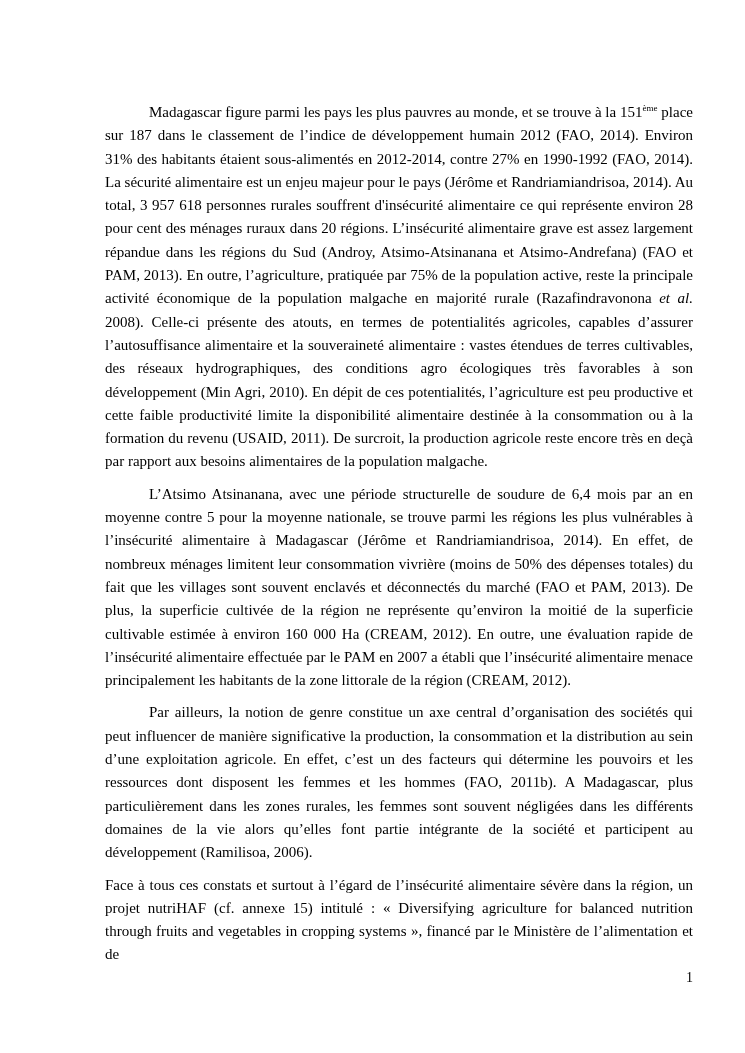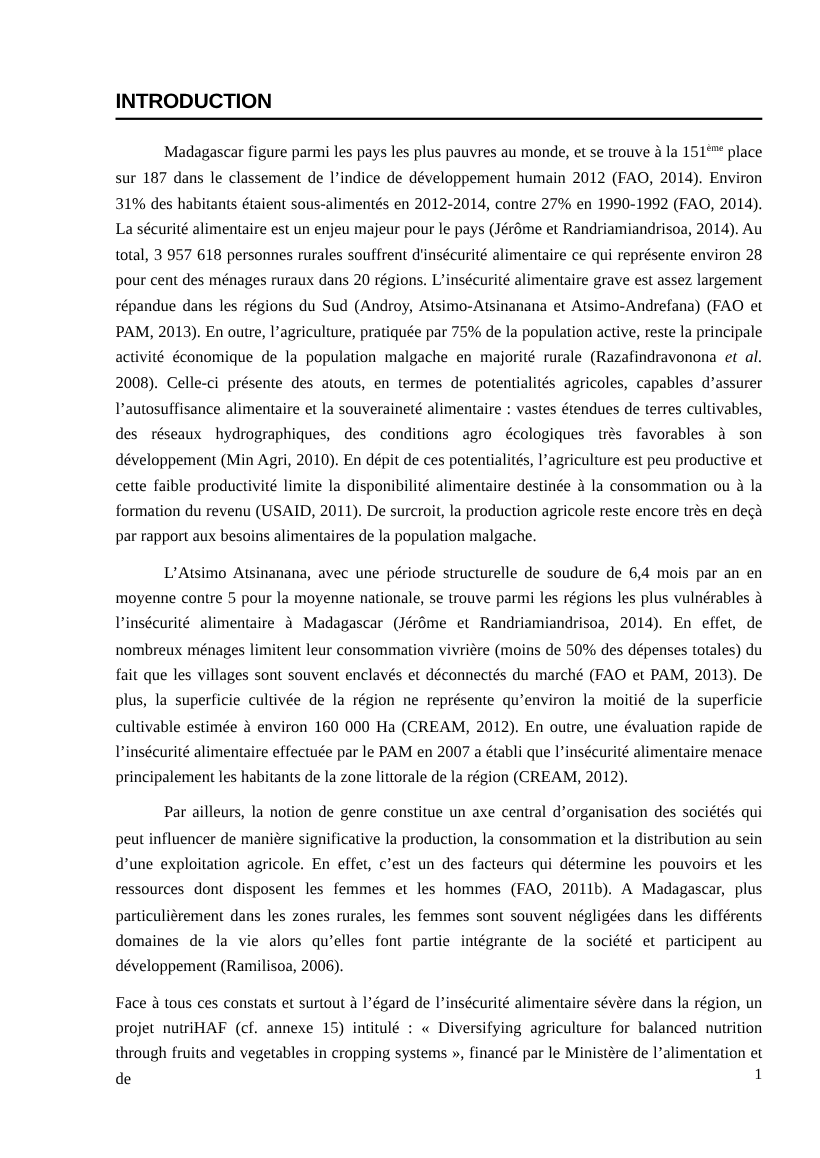--- a/index.html
+++ b/index.html
@@ -61,21 +61,20 @@
     right: 52px;
     font-size: 14px;
     line-height: 18px;
     text-align: right;
   }
 </style>
 </head>
 <body>
 
 <div class="content">
-  <h1 class="heading">INTRODUCTION</h1>
   <div class="paragraphs">
       <p class="para indent"><span class="seg-normal">Madagascar figure parmi les pays les plus pauvres au monde, et se trouve à la 151</span><sup class="seg-sup">ème</sup><span class="seg-normal"> place sur 187 dans le classement de l’indice de développement humain 2012 (FAO, 2014). Environ 31% des habitants étaient sous-alimentés en 2012-2014, contre 27% en 1990-1992 (FAO, 2014). La sécurité alimentaire est un enjeu majeur pour le pays (Jérôme et Randriamiandrisoa, 2014). Au total, 3 957 618 personnes rurales souffrent d'insécurité alimentaire ce qui représente environ 28 pour cent des ménages ruraux dans 20 régions. L’insécurité alimentaire grave est assez largement répandue dans les régions du Sud (Androy, Atsimo-Atsinanana et Atsimo-Andrefana) (FAO et PAM, 2013). En outre, l’agriculture, pratiquée par 75% de la population active, reste la principale activité économique de la population malgache en majorité rurale (Razafindravonona </span><span class="seg-italic">et al.</span><span class="seg-normal"> 2008). Celle-ci présente des atouts, en termes de potentialités agricoles, capables d’assurer l’autosuffisance alimentaire et la souveraineté alimentaire : vastes étendues de terres cultivables, des réseaux hydrographiques, des conditions agro écologiques très favorables à son développement (Min Agri, 2010). En dépit de ces potentialités, l’agriculture est peu productive et cette faible productivité limite la disponibilité alimentaire destinée à la consommation ou à la formation du revenu (USAID, 2011). De surcroit, la production agricole reste encore très en deçà par rapport aux besoins alimentaires de la population malgache.</span></p>
       <p class="para indent"><span class="seg-normal">L’Atsimo Atsinanana, avec une période structurelle de soudure de 6,4 mois par an en moyenne contre 5 pour la moyenne nationale, se trouve parmi les régions les plus vulnérables à l’insécurité alimentaire à Madagascar (Jérôme et Randriamiandrisoa, 2014). En effet, de nombreux ménages limitent leur consommation vivrière (moins de 50% des dépenses totales) du fait que les villages sont souvent enclavés et déconnectés du marché (FAO et PAM, 2013). De plus, la superficie cultivée de la région ne représente qu’environ la moitié de la superficie cultivable estimée à environ 160 000 Ha (CREAM, 2012). En outre, une évaluation rapide de l’insécurité alimentaire effectuée par le PAM en 2007 a établi que l’insécurité alimentaire menace principalement les habitants de la zone littorale de la région (CREAM, 2012).</span></p>
       <p class="para indent"><span class="seg-normal">Par ailleurs, la notion de genre constitue un axe central d’organisation des sociétés qui peut influencer de manière significative la production, la consommation et la distribution au sein d’une exploitation agricole. En effet, c’est un des facteurs qui détermine les pouvoirs et les ressources dont disposent les femmes et les hommes (FAO, 2011b). A Madagascar, plus particulièrement dans les zones rurales, les femmes sont souvent négligées dans les différents domaines de la vie alors qu’elles font partie intégrante de la société et participent au développement (Ramilisoa, 2006).</span></p>
       <p class="para"><span class="seg-normal">Face à tous ces constats et surtout à l’égard de l’insécurité alimentaire sévère dans la région, un projet nutriHAF (cf. annexe 15) intitulé : « Diversifying agriculture for balanced nutrition through fruits and vegetables in cropping systems », financé par le Ministère de l’alimentation et de</span></p>
     </div>
 </div>
 
 <div class="page-number">1</div>
 

